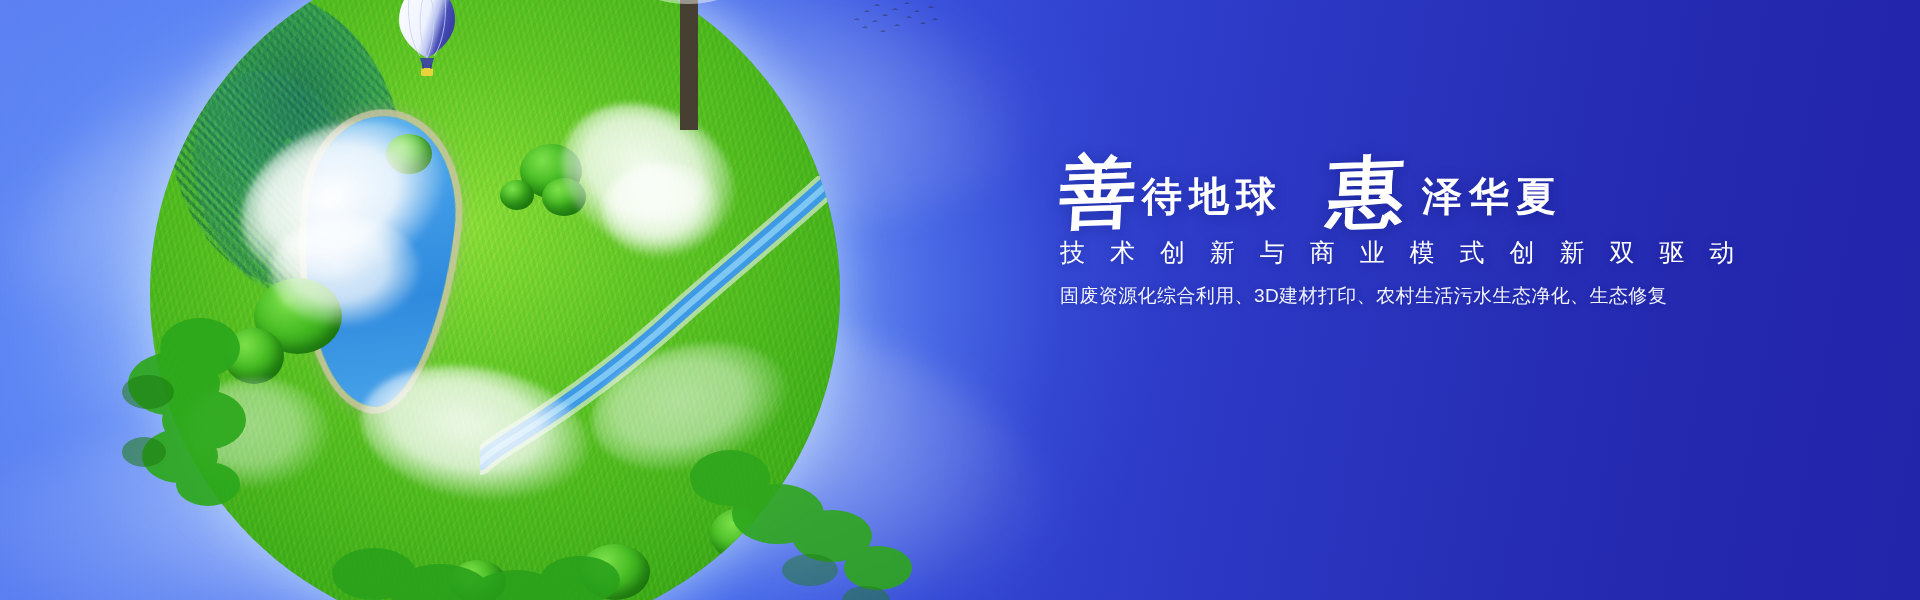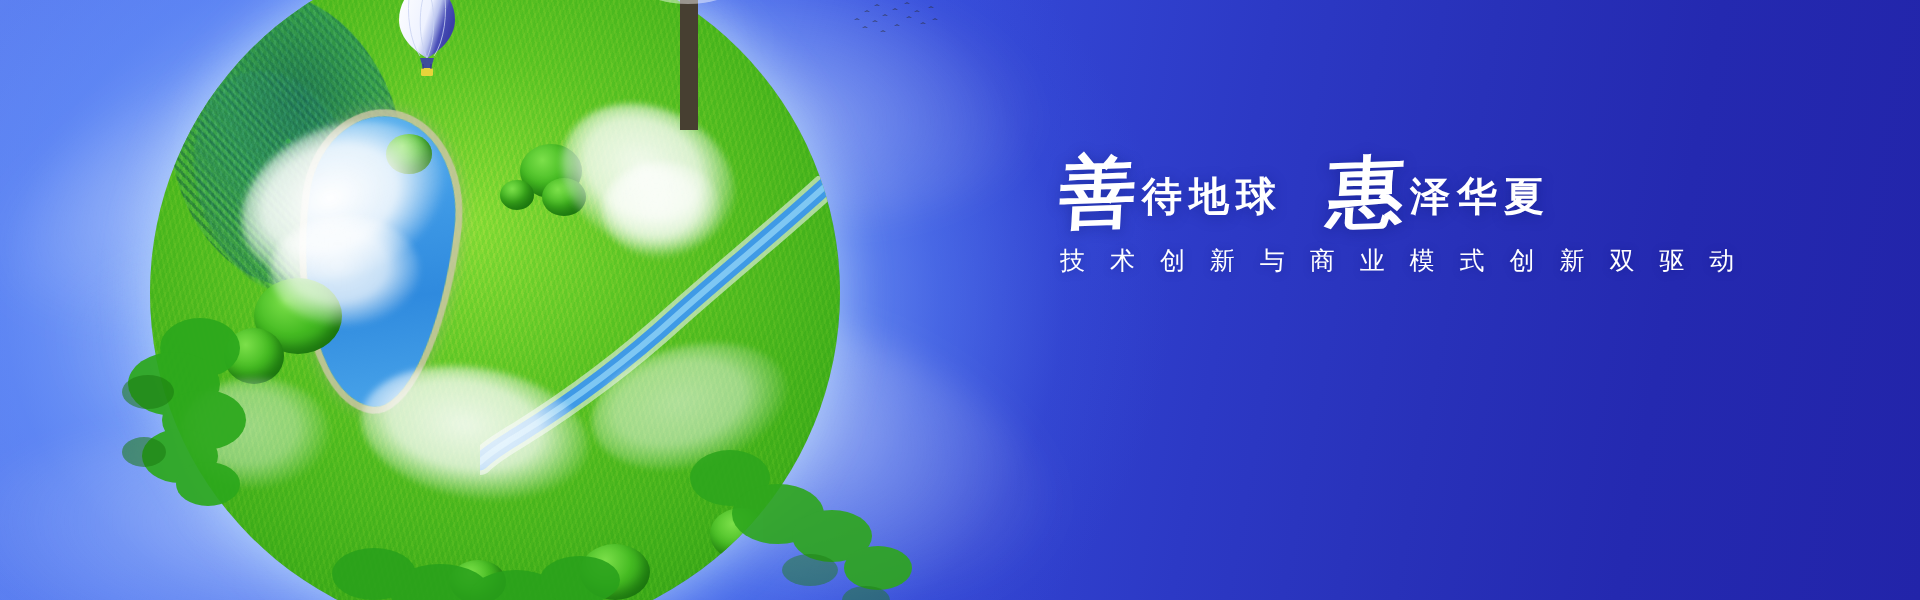--- a/index.html
+++ b/index.html
@@ -163,24 +163,24 @@
     transform:skewX(-5deg) rotate(-2deg);
   }
   .hl-sm{
     font-family:"DejaVu Serif","Liberation Serif",serif;
     font-size:40px;font-weight:700;letter-spacing:7px;
     position:absolute;bottom:8px;
   }
   .hl-1{left:0px;}
   .hl-2{left:82px;margin-top:17px;}
   .hl-3{left:268px;}
-  .hl-4{left:350px;}
+  .hl-4{left:362px;}
 
   .subtitle{
-    margin-top:20px;
+    margin-top:12px;
     color:#fff;font-size:25px;font-weight:400;letter-spacing:9px;
     white-space:nowrap;line-height:1.3;
     text-shadow:0 1px 8px rgba(10,20,110,.35);
   }
   .desc{
     margin-top:14px;
     color:#f2f4ff;font-size:19px;letter-spacing:.4px;
     white-space:nowrap;line-height:1.4;
     text-shadow:0 1px 6px rgba(10,20,110,.35);
   }
@@ -364,16 +364,17 @@
 
     <div class="headline">
       <span class="hl-big hl-1">善</span>
       <span class="hl-sm hl-2">待地球</span>
       <span class="hl-big hl-3">惠</span>
       <span class="hl-sm hl-4">泽华夏</span>
     </div>
 
     <div class="subtitle">技 术 创 新 与 商 业 模 式 创 新 双 驱 动</div>
 
+    <div class="desc">固废资源化综合利用、3D建材打印、农村生活污水生态净化、生态修复</div>
 
 
   </div>
 </div>
 
 </body></html>

